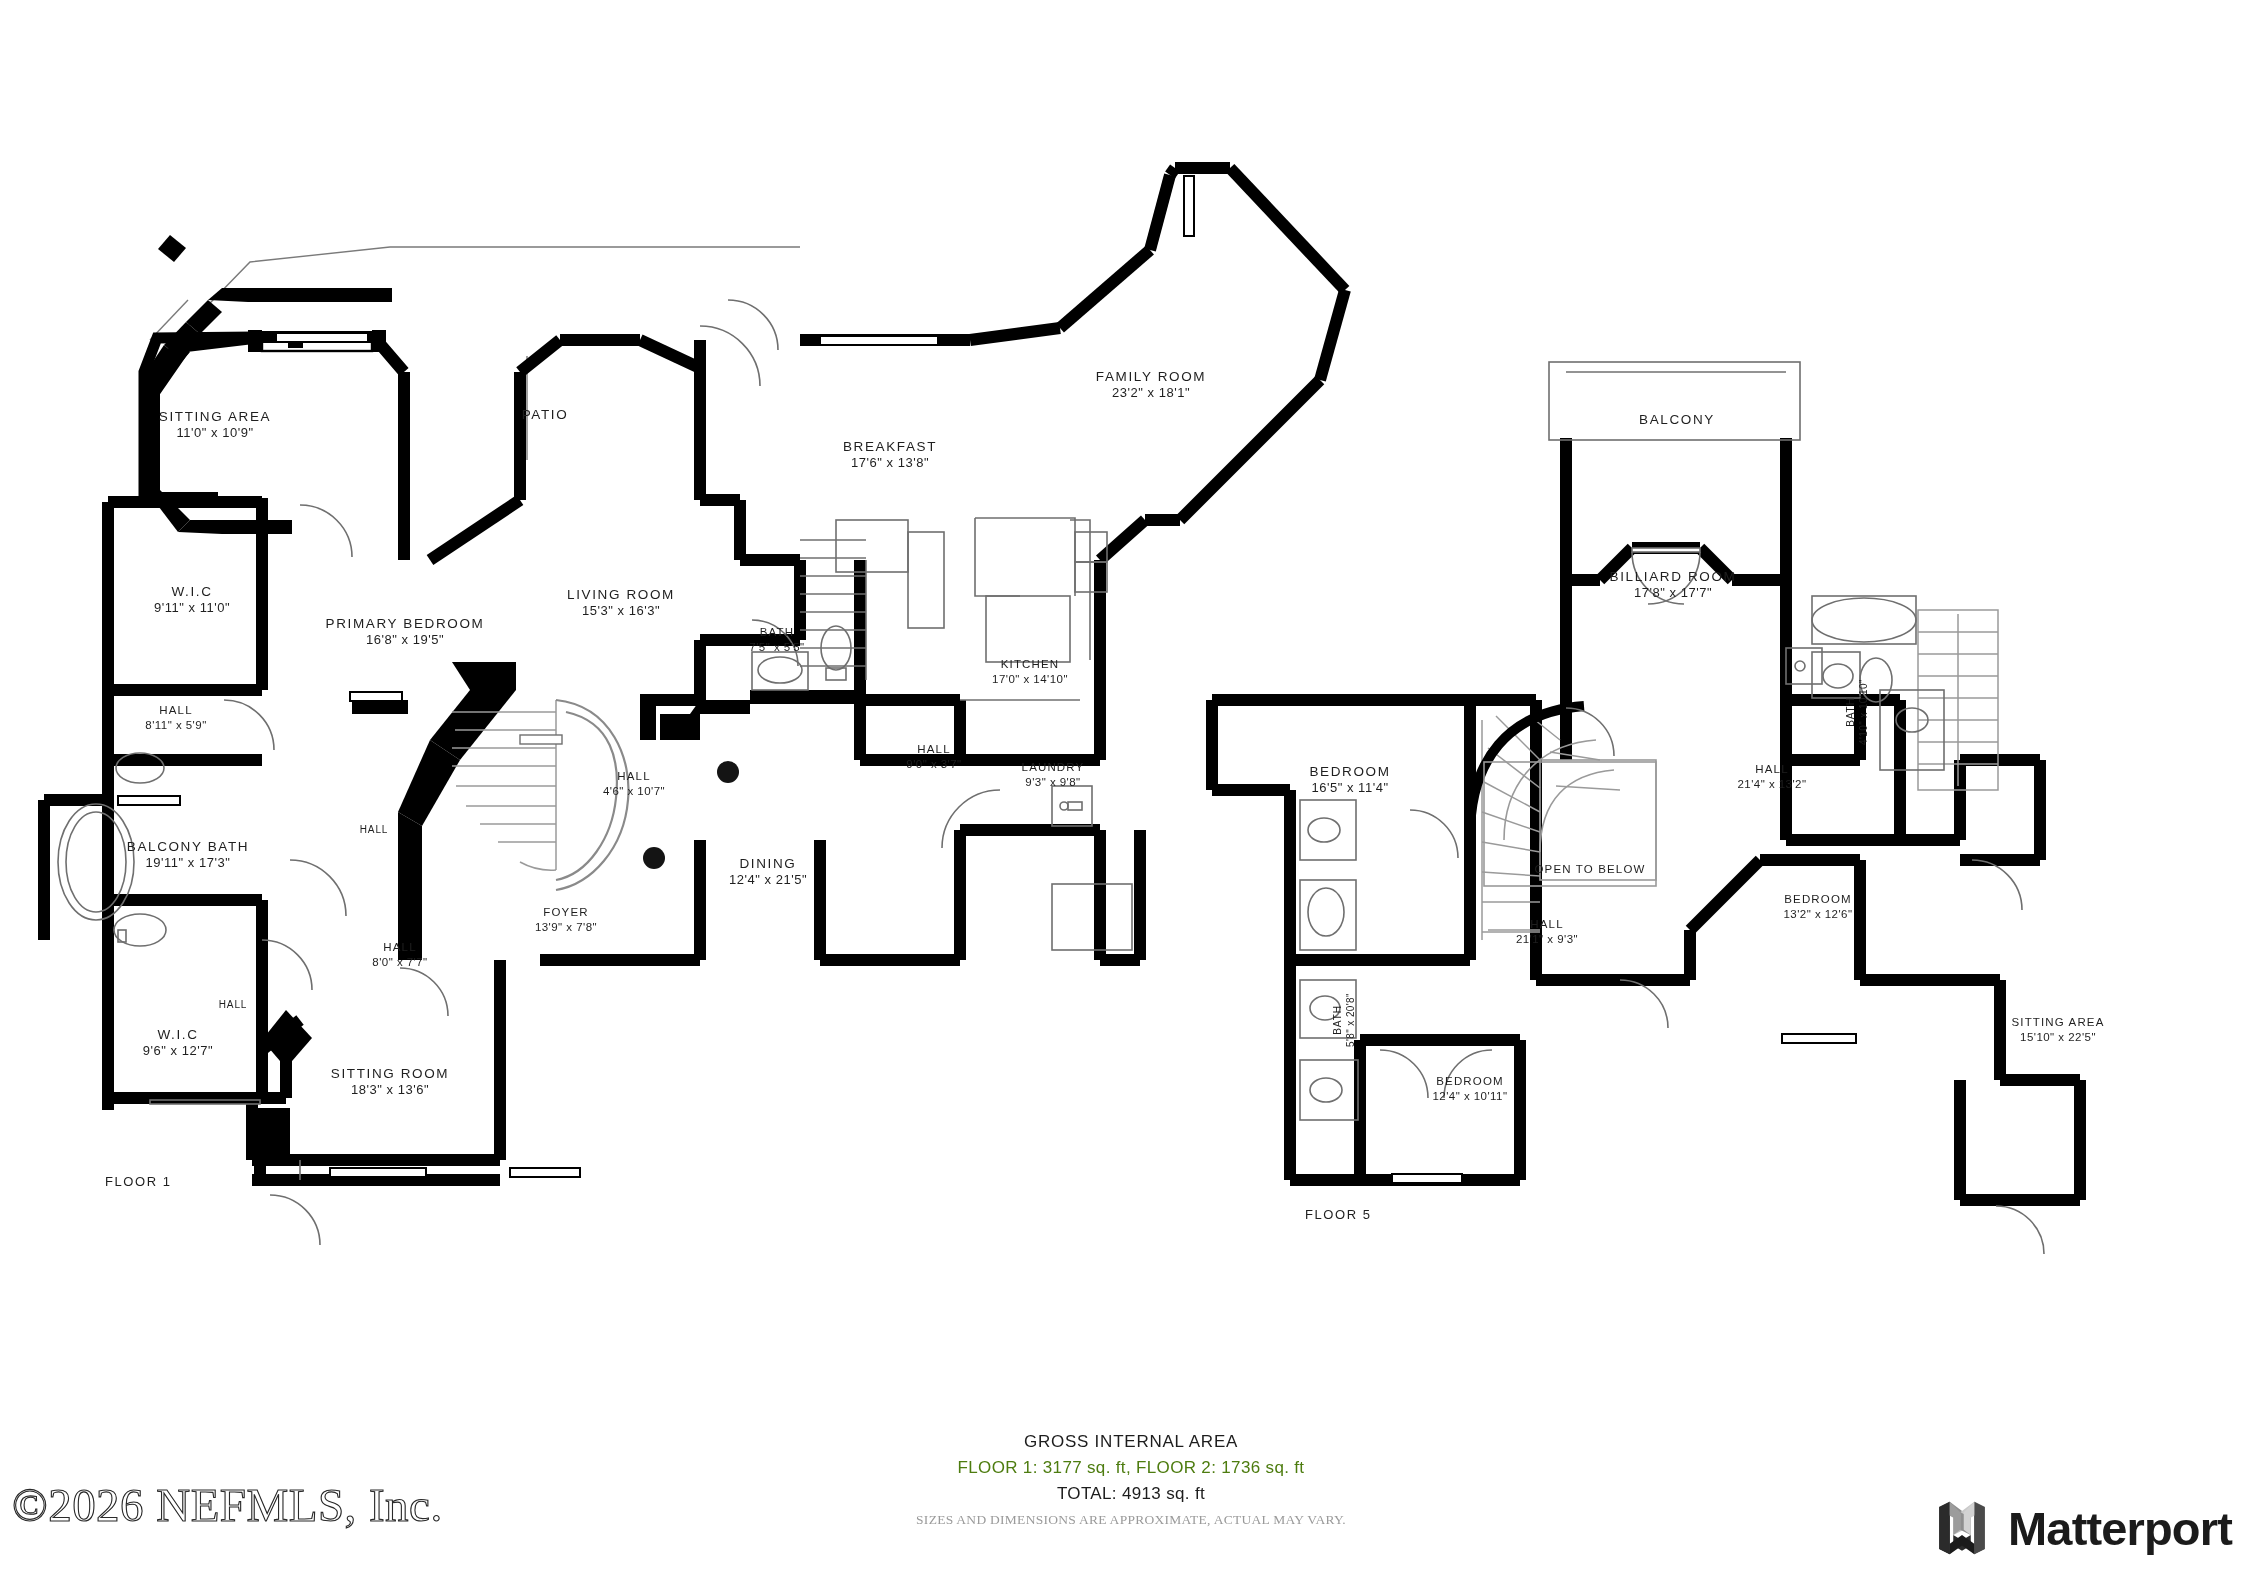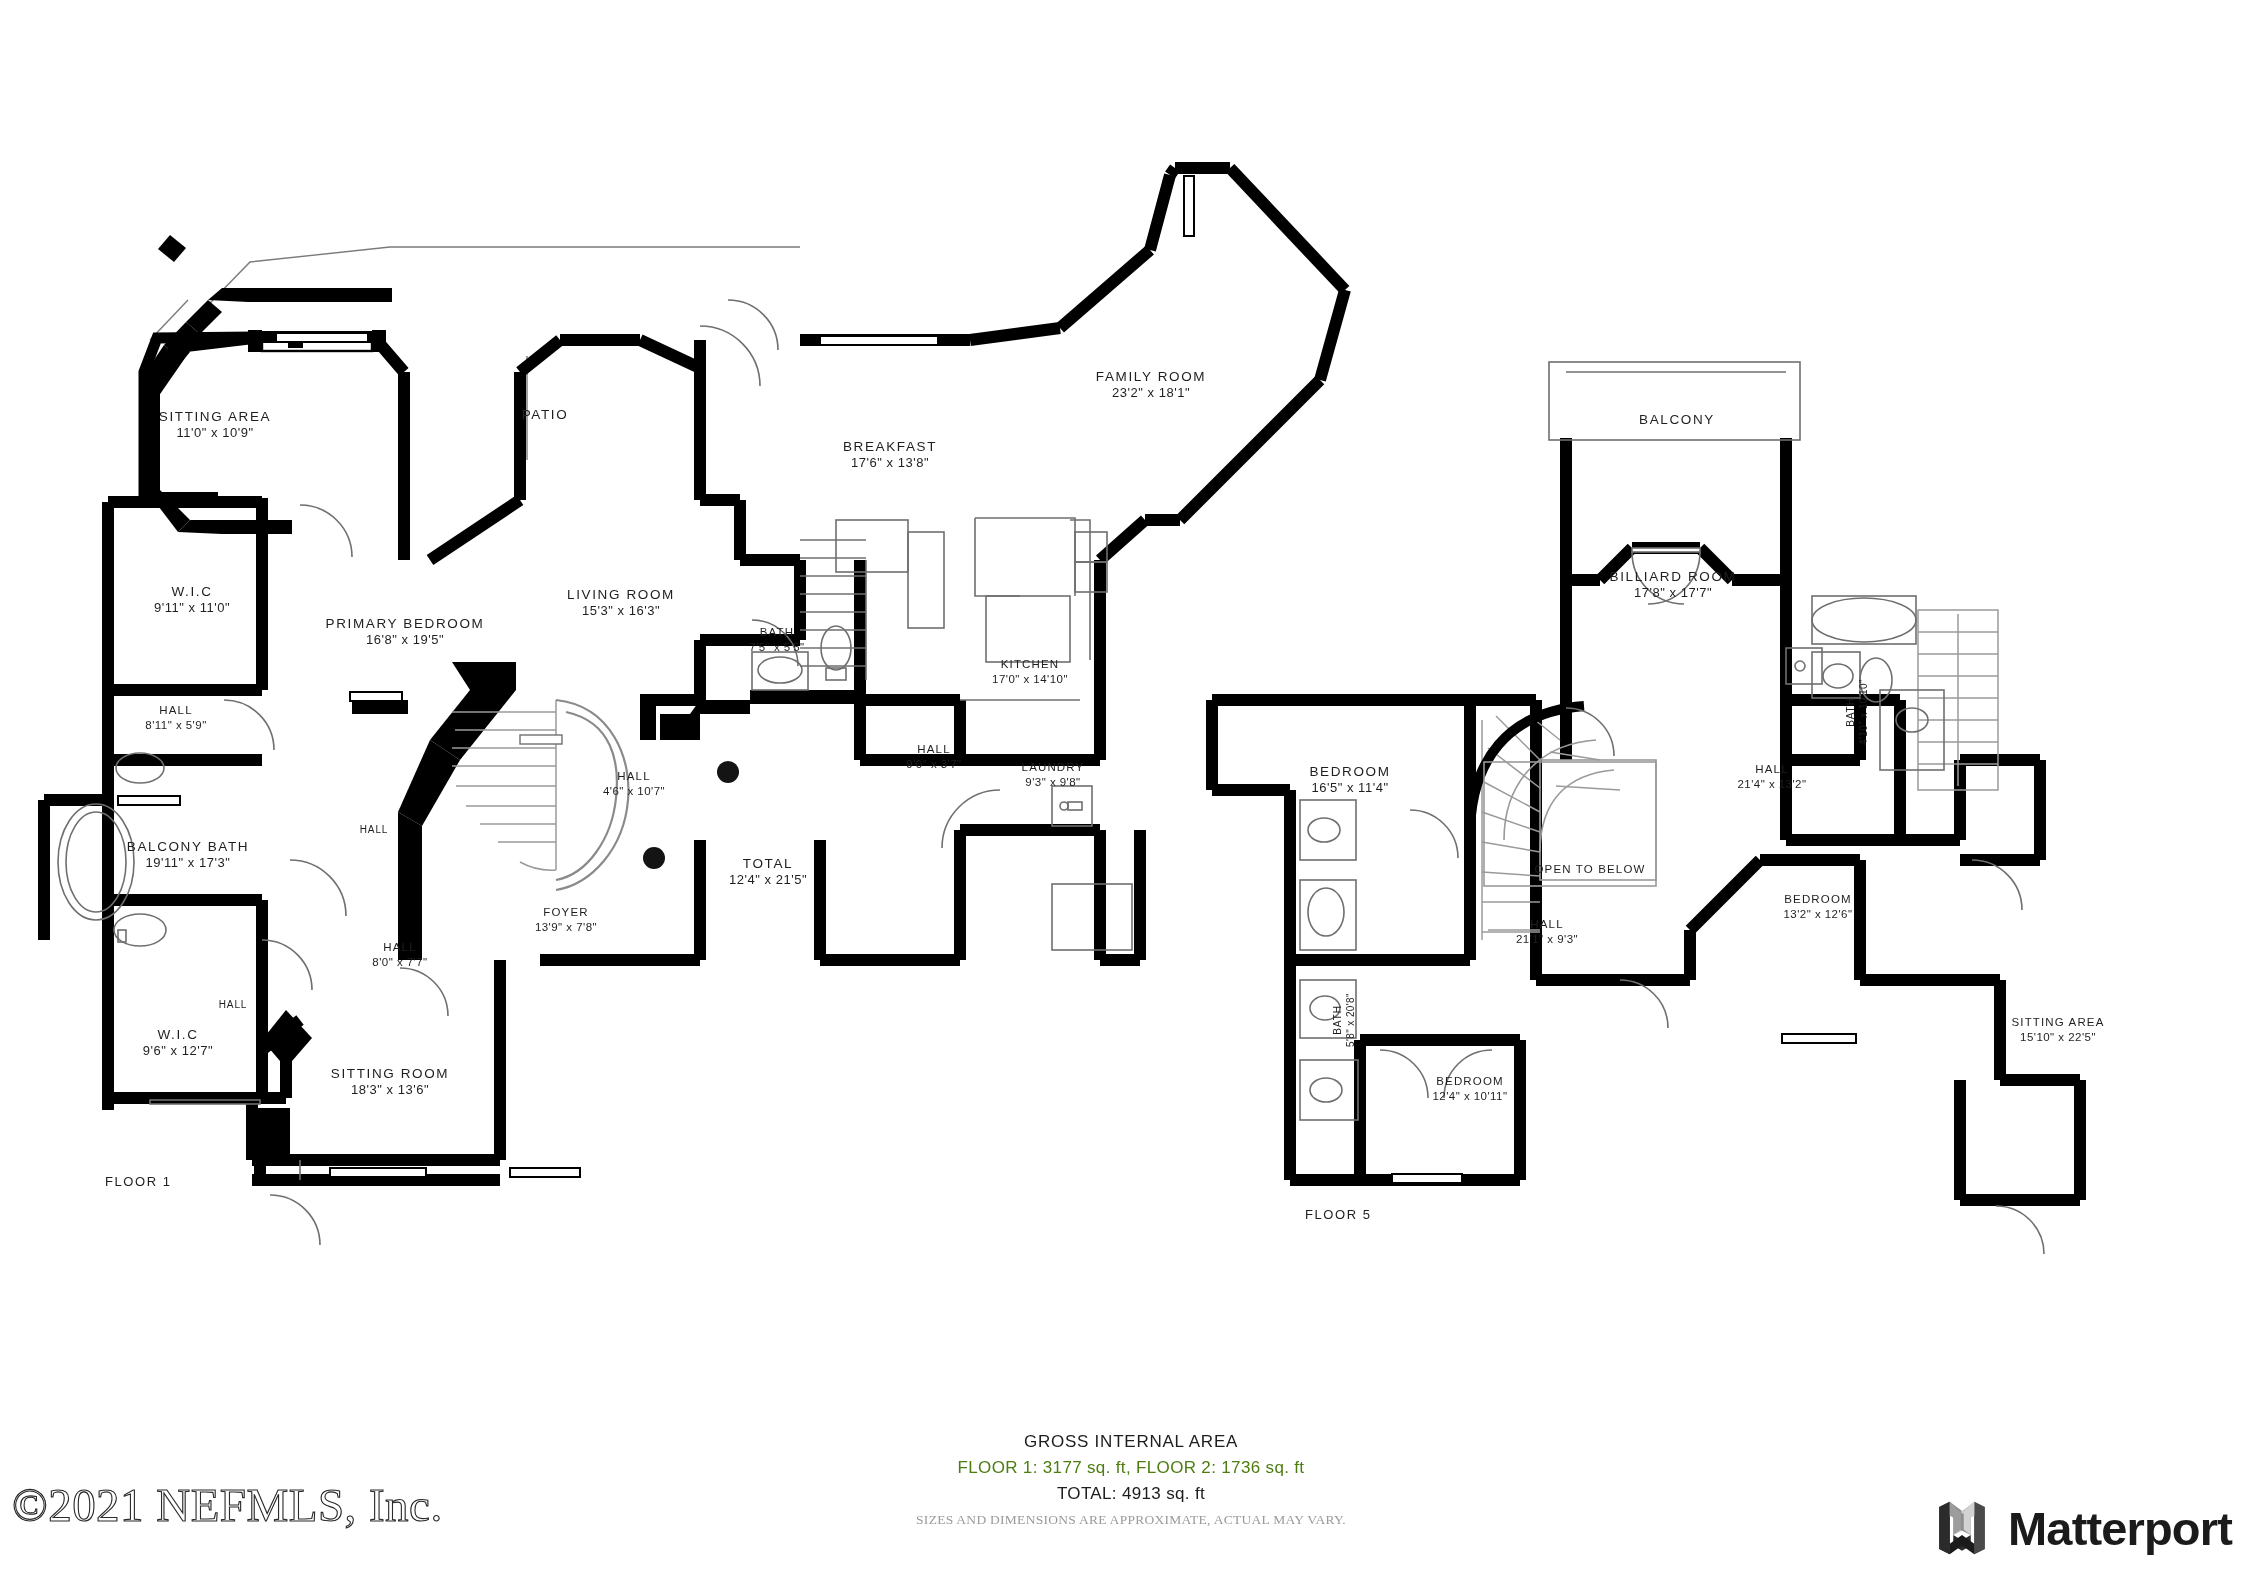--- a/index.html
+++ b/index.html
@@ -487,21 +487,21 @@
   <div class="nm">HALL</div>
   <div class="dm">4'6" x 10'7"</div>
 </div>
 
 <div class="rlabel sm" style="left:566px;top:920px;">
   <div class="nm">FOYER</div>
   <div class="dm">13'9" x 7'8"</div>
 </div>
 
 <div class="rlabel" style="left:768px;top:872px;">
-  <div class="nm">TOTAL</div>
+  <div class="nm">DINING</div>
   <div class="dm">12'4" x 21'5"</div>
 </div>
 
 <div class="rlabel sm" style="left:777px;top:640px;">
   <div class="nm">BATH</div>
   <div class="dm">7'5" x 5'5"</div>
 </div>
 
 <div class="rlabel sm" style="left:934px;top:757px;">
   <div class="nm">HALL</div>
@@ -585,21 +585,21 @@
 
 <div class="floortag" style="left:1305px;top:1207px;">FLOOR 5</div>
 
 <div class="gia">
   <div class="l1">GROSS INTERNAL AREA</div>
   <div class="l2">FLOOR 1: 3177 sq. ft, FLOOR 2: 1736 sq. ft</div>
   <div class="l3">TOTAL: 4913 sq. ft</div>
   <div class="l4">SIZES AND DIMENSIONS ARE APPROXIMATE, ACTUAL MAY VARY.</div>
 </div>
 
-<div class="copyright">©2021 NEFMLS, Inc.</div>
+<div class="copyright">©2026 NEFMLS, Inc.</div>
 
 <div class="brand">
   <svg class="mark" viewBox="0 0 64 64" xmlns="http://www.w3.org/2000/svg">
     <polygon points="6,8 18,2 18,62 6,56" fill="#1b1b1b"></polygon>
     <polygon points="6,8 18,2 34,14 22,20" fill="#8e8e8e"></polygon>
     <polygon points="22,20 34,14 34,34 22,40" fill="#bdbdbd"></polygon>
     <polygon points="58,8 46,2 46,62 58,56" fill="#5a5a5a"></polygon>
     <polygon points="58,8 46,2 30,14 42,20" fill="#c9c9c9"></polygon>
     <polygon points="42,20 30,14 30,34 42,40" fill="#8e8e8e"></polygon>
     <polygon points="22,40 32,46 42,40 42,52 32,58 22,52" fill="#2b2b2b"></polygon>

